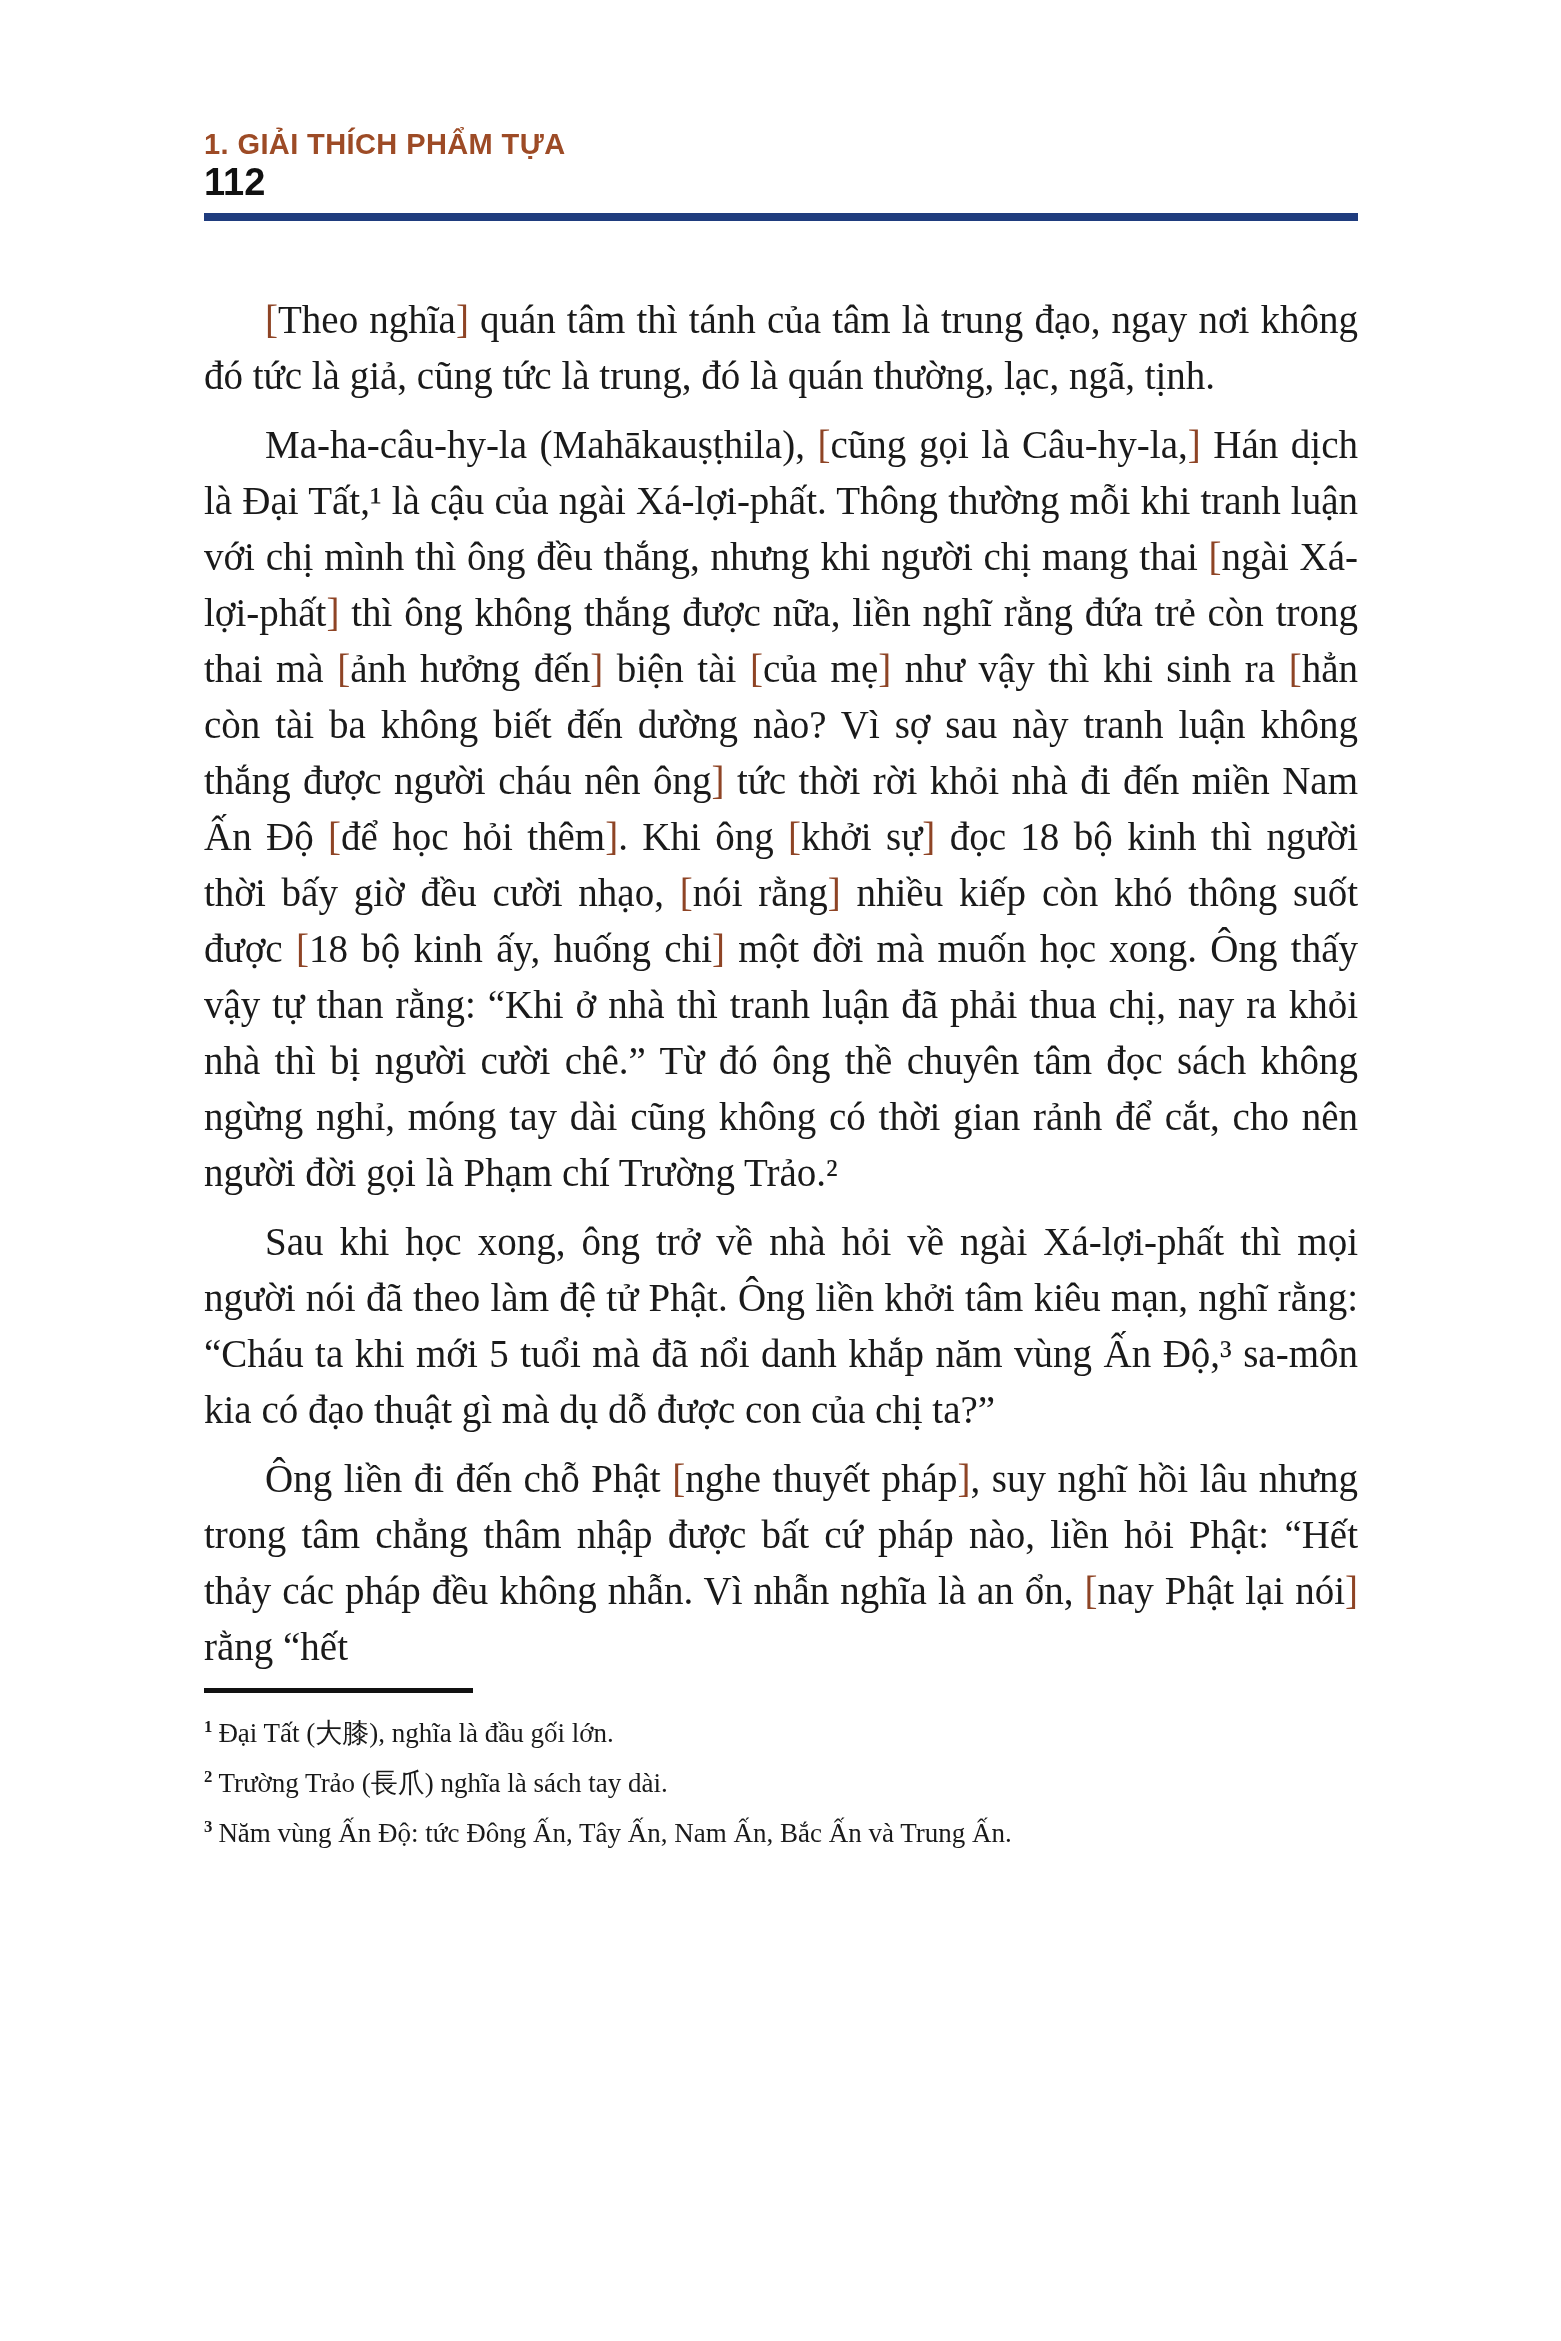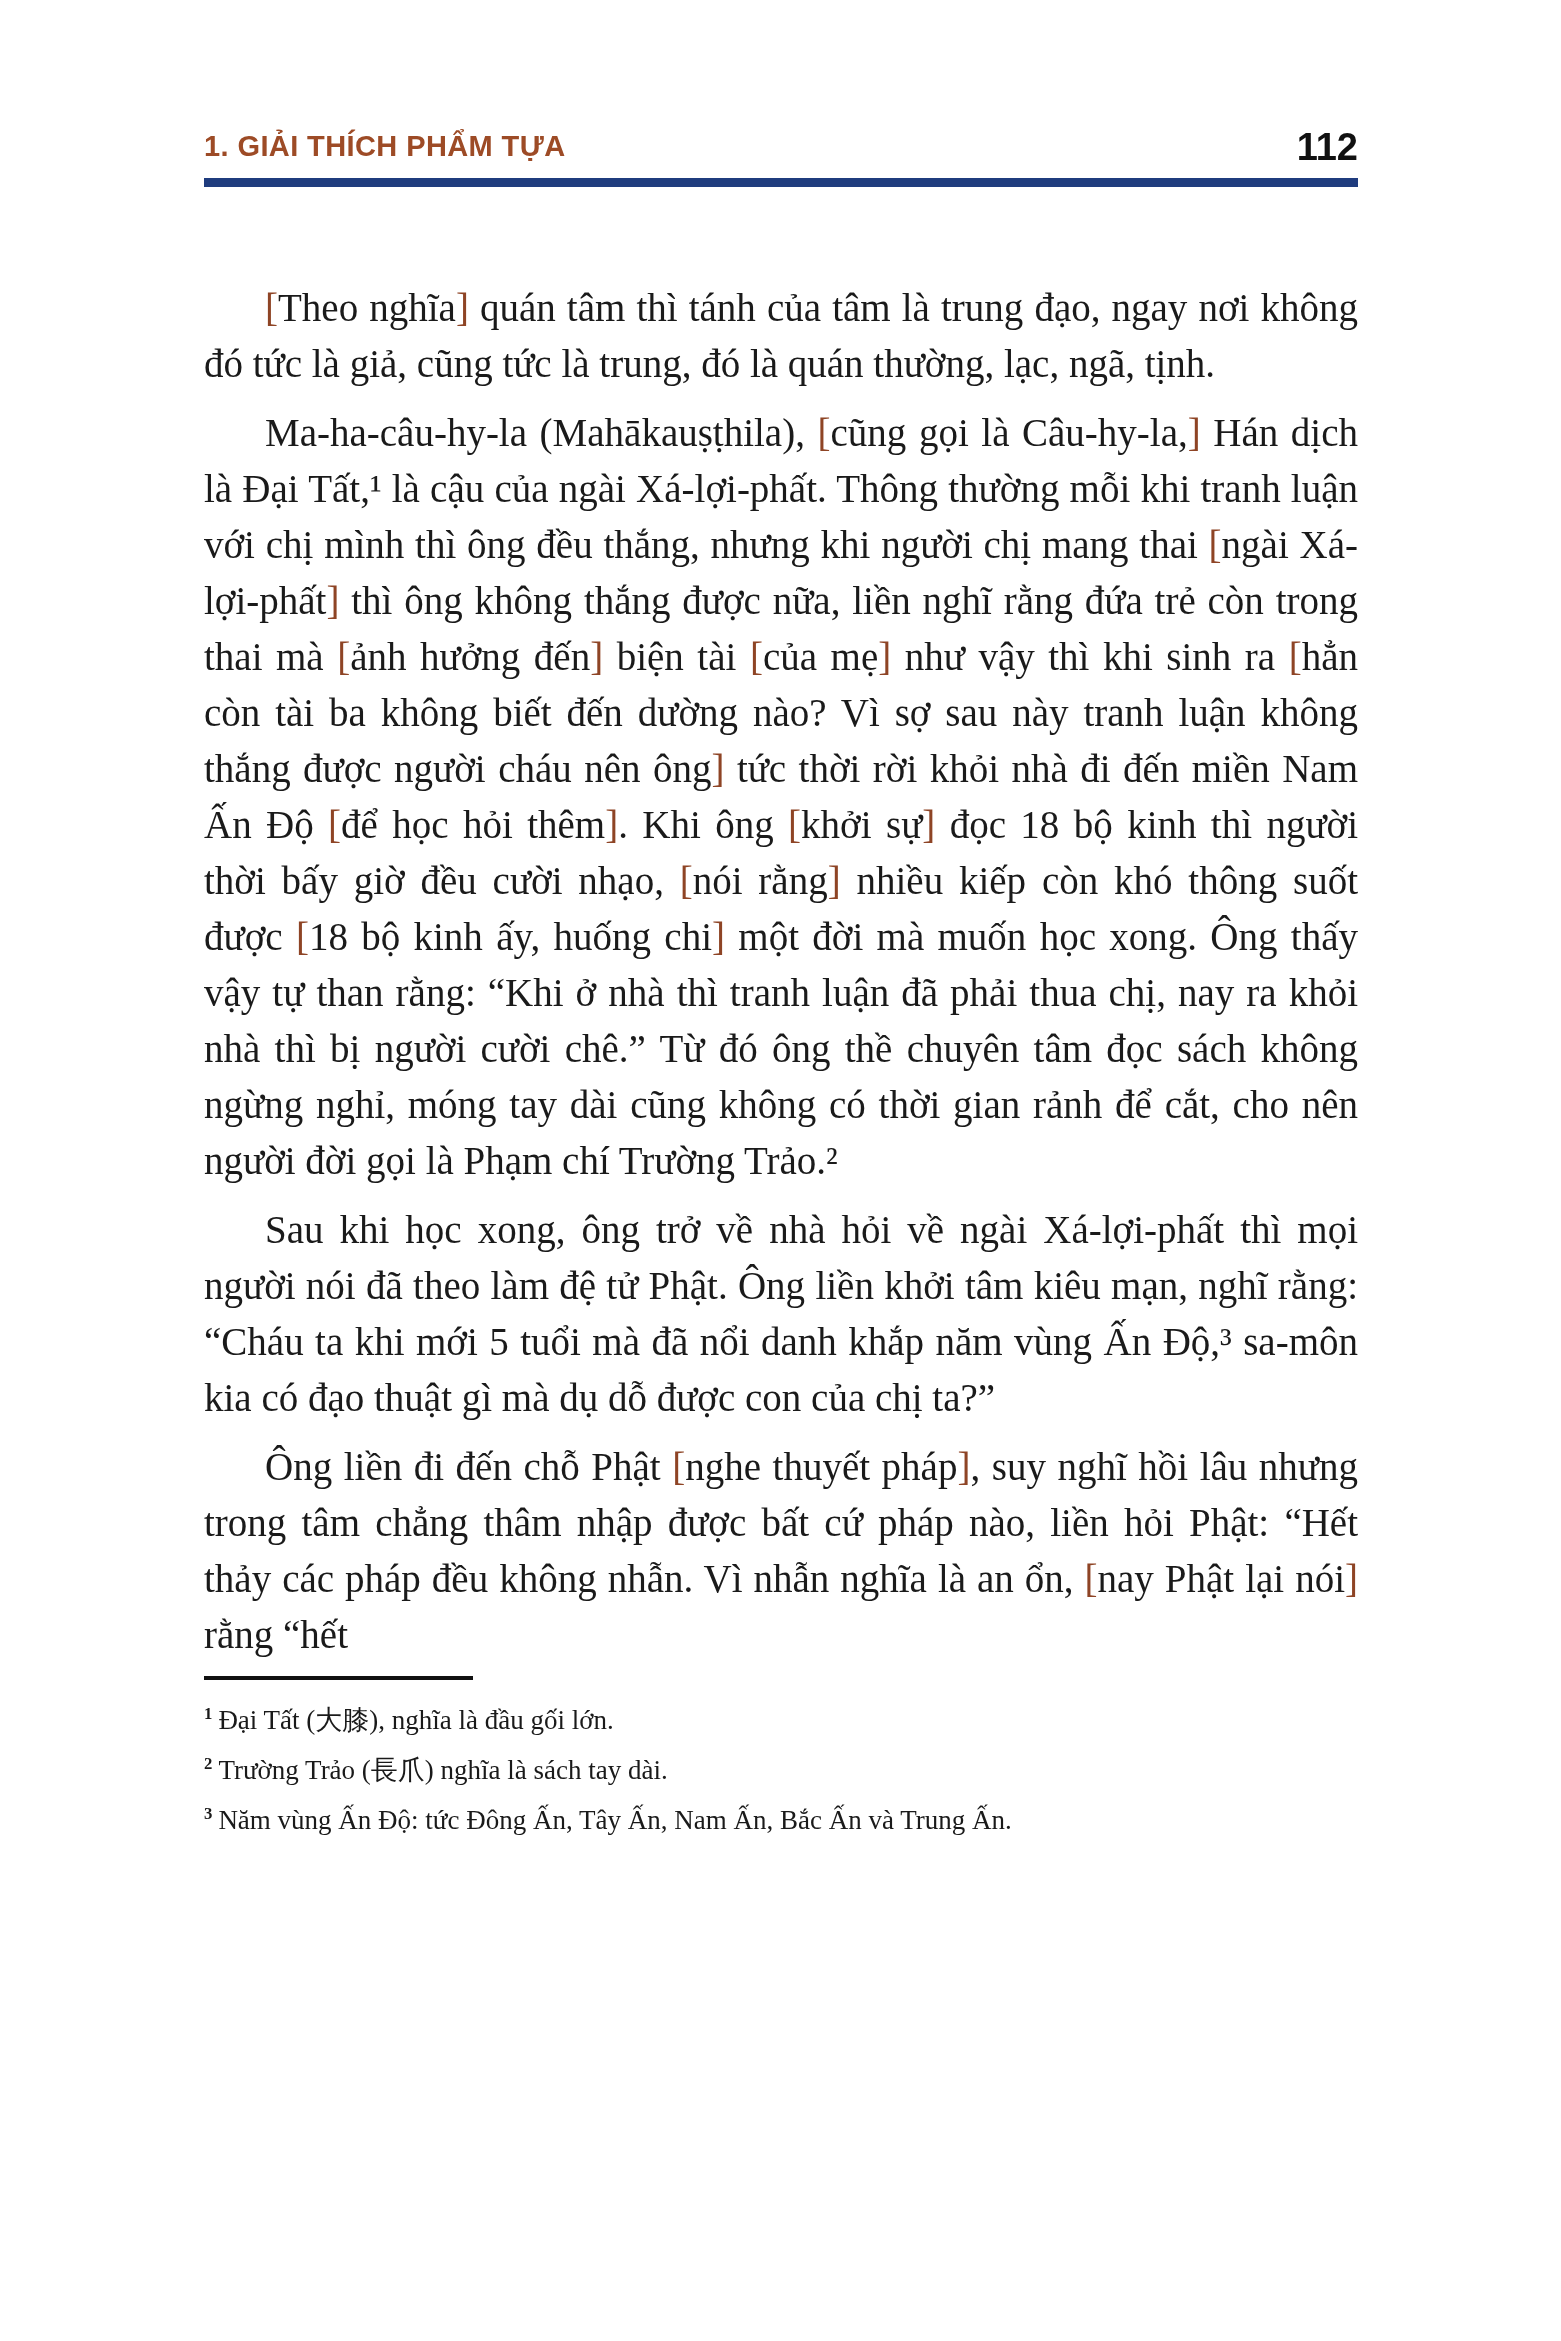--- a/index.html
+++ b/index.html
@@ -18,21 +18,22 @@
   }
   .content {
     position: absolute;
     left: 204px;
     top: 128px;
     width: 1154px;
   }
   .running-head {
     display: flex;
     justify-content: space-between;
-    align-items: center;
+    align-items: flex-start;
+    flex-direction: column;
   }
   .section-title {
     font-family: "Liberation Sans", sans-serif;
     font-weight: bold;
     font-size: 29px;
     letter-spacing: 0.4px;
     color: var(--title-color, #9d4b26);
     padding-bottom: 1.7px;
   }
   .page-number {
@@ -41,21 +42,21 @@
     font-size: 38px;
     color: #111111;
     line-height: 1;
   }
   .header-rule {
     height: 8.7px;
     background: var(--rule-color, #1f3c7e);
     margin-top: 12px;
   }
   .body-text {
-    margin-top: 93px;
+    margin-top: 71px;
     font-size: 39px;
     line-height: 56px;
     text-align: justify;
     color: var(--text-color, #1a1a1a);
   }
   .body-text p {
     margin: 0 0 13px 0;
     text-indent: 61px;
   }
   .sub-heading {

